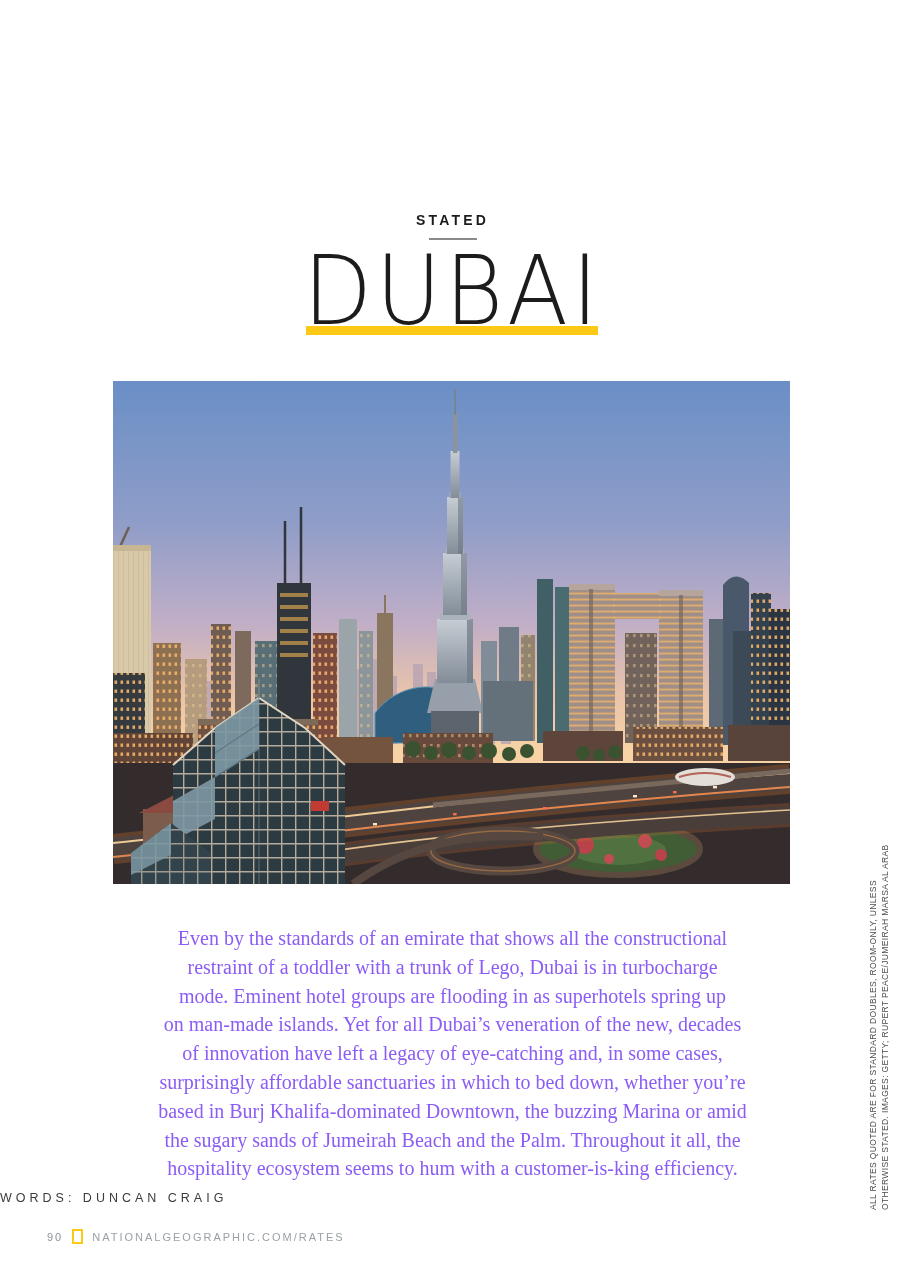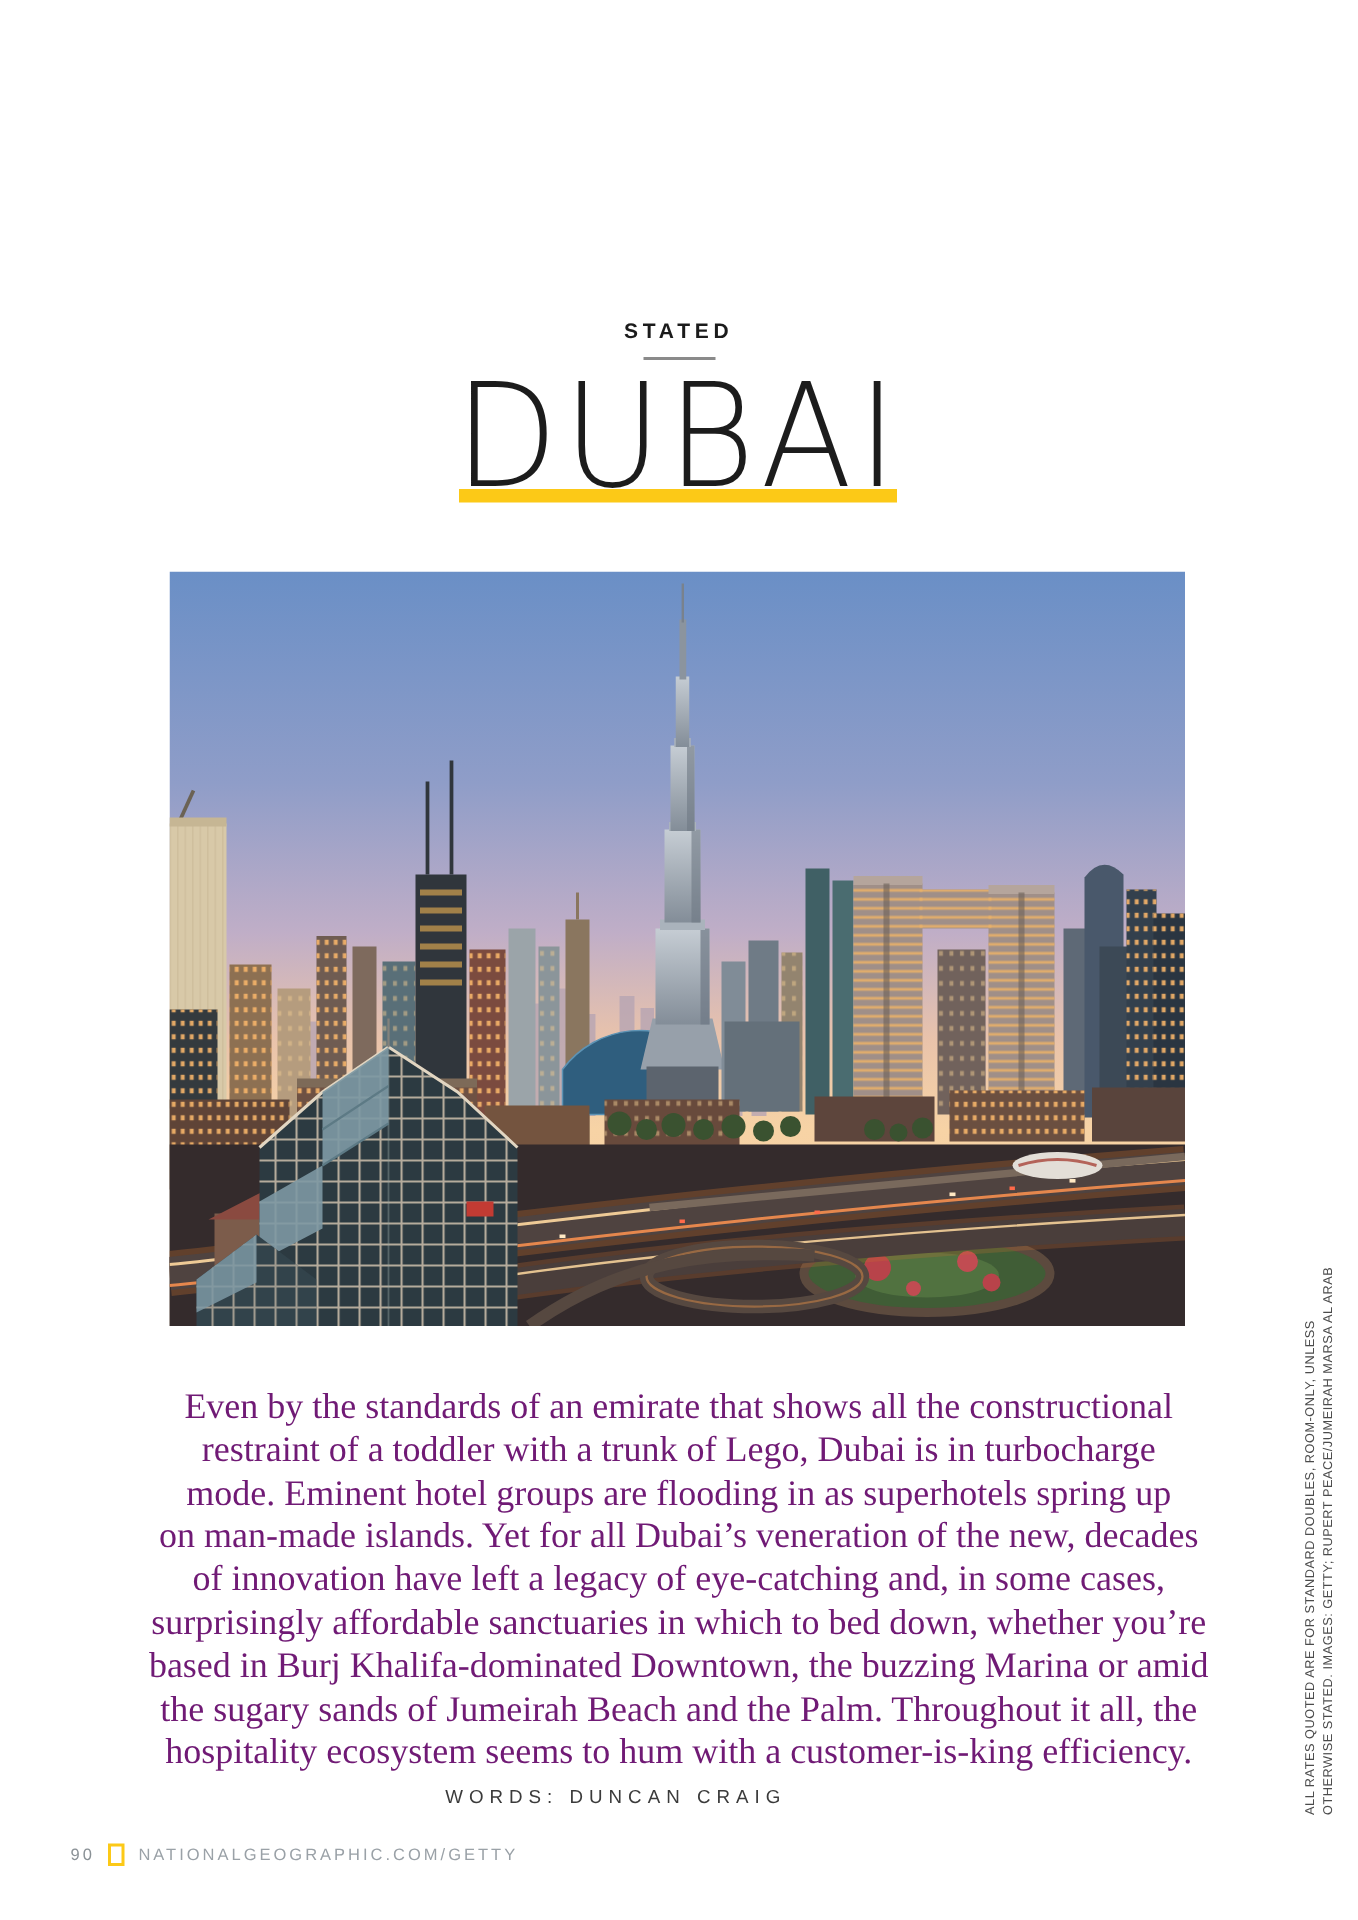--- a/index.html
+++ b/index.html
@@ -13,23 +13,23 @@
   .title-bar{position:absolute;left:452px;top:326px;width:292px;height:9px;margin-left:-146px;
              z-index:1;}
   .page-title{position:absolute;left:114px;top:243px;width:677px;margin:0;text-align:center;
               font-family:"DejaVu Sans",sans-serif;font-weight:200;font-size:96px;line-height:1;
               letter-spacing:4px;color:#1c1c1c;z-index:2;transform:scaleX(.93);transform-origin:center;}
   
   .hero{position:absolute;left:113px;top:381px;width:677px;height:503px;margin:0;}
   .hero svg{display:block;width:100%;height:100%;}
   
   .intro{position:absolute;left:60px;top:924px;width:785px;margin:0;text-align:center;
-         font-family:"Liberation Serif",serif;font-size:24px;line-height:28.8px;color:#701a75;
+         font-family:"Liberation Serif",serif;font-size:20px;line-height:28.8px;color:#8b5cf6;
          white-space:pre-line;}
-  .byline{position:absolute;left:0;top:1191px;width:821px;text-align:center;
+  .byline{position:absolute;left:0;top:1191px;width:821px;
           font-size:12.5px;letter-spacing:4px;color:#3b3b3b;}
   
   .credit{position:absolute;left:868px;top:1210px;width:360px;transform:rotate(-90deg);
           transform-origin:0 0;font-size:8.5px;line-height:11.5px;letter-spacing:.35px;
           color:#4b4b4b;}
   .credit span{display:block;white-space:nowrap;}
   
   .footer{position:absolute;left:47px;top:1229px;display:flex;align-items:center;
           font-size:11px;letter-spacing:2px;color:#959ca2;}
   .pagenum{color:#8a9196;margin-right:9px;}
@@ -273,16 +273,16 @@
   <div class="byline">WORDS: DUNCAN CRAIG</div>
 
   <aside class="credit">
     <span>ALL RATES QUOTED ARE FOR STANDARD DOUBLES, ROOM-ONLY, UNLESS</span>
     <span>OTHERWISE STATED. IMAGES: GETTY; RUPERT PEACE/JUMEIRAH MARSA AL ARAB</span>
   </aside>
 
   <div class="footer">
     <span class="pagenum">90</span>
     <span class="ng-box" style="border-color: rgb(252, 201, 23);"></span>
-    <span class="site">NATIONALGEOGRAPHIC.COM/GETTY</span>
+    <span class="site">NATIONALGEOGRAPHIC.COM/RATES</span>
   </div>
 
 </div>
 
 </body></html>

